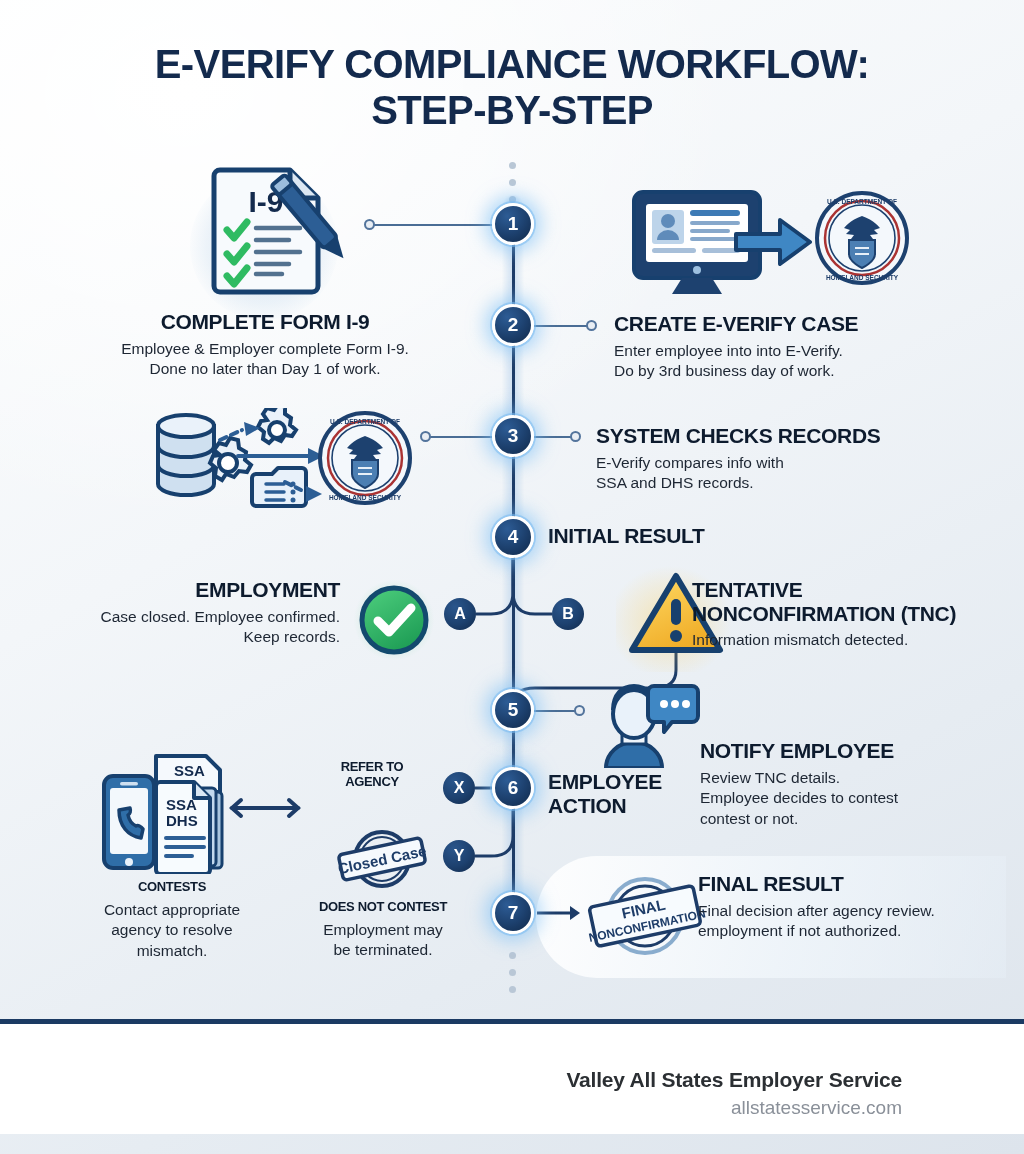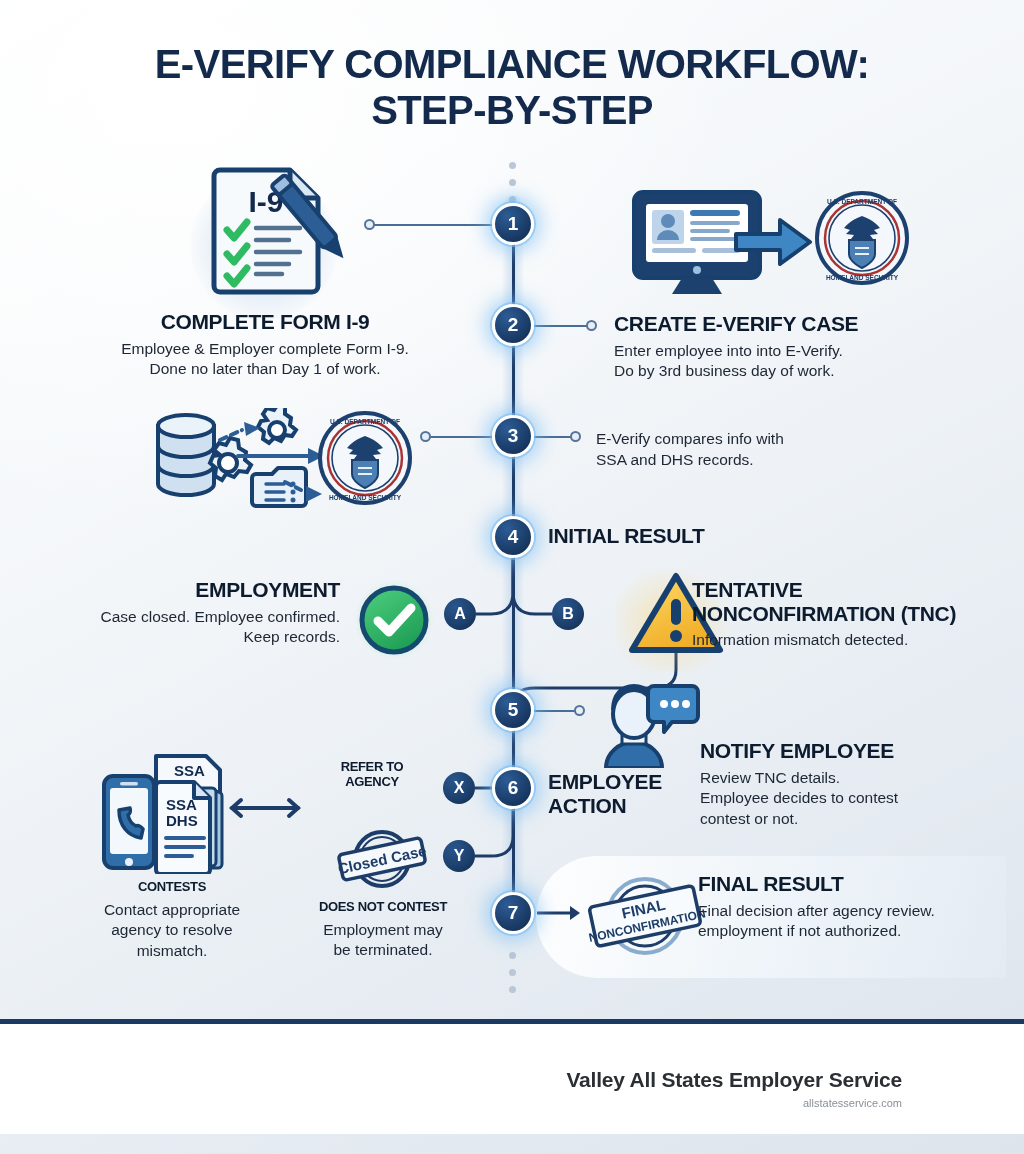--- a/index.html
+++ b/index.html
@@ -120,21 +120,21 @@
 
   
   .divider { position: absolute; left: 0; top: 1019px; width: 1024px; height: 5px; background: #1b3a63; }
   .footer { position: absolute; left: 0; top: 1024px; width: 1024px; height: 110px; background: #ffffff; }
   .f-name {
     position: absolute; right: 122px; top: 44px;
     color: #2b2f33; font-weight: 700; font-size: 21px; letter-spacing: -0.2px;
   }
   .f-url {
     position: absolute; right: 122px; top: 73px;
-    color: #8a9099; font-size: 11px; margin-left: 10px;
+    color: #8a9099; font-size: 19px; margin-left: 10px;
   }
 </style>
 </head>
 <body>
 
 <div id="root">
   <div id="canvas">
 
     <div class="title">
       <span>E-Verify Compliance Workflow:</span>
@@ -339,20 +339,21 @@
           <circle cx="47" cy="48" r="33" fill="none" stroke="#1d416f" stroke-width="1.6"></circle>
           <path d="M47 26 c-12 4 -18 12 -18 12 l6 2 l-4 4 l8 1 l-3 4 h22 l-3 -4 l8 -1 l-4 -4 l6 -2 s-6 -8 -18 -12z" fill="#1d416f"></path>
           <path d="M34 50 h26 v14 c0 8 -13 14 -13 14 s-13 -6 -13 -14 z" fill="#4c7fb3" stroke="#1d416f" stroke-width="2"></path>
           <path d="M40 58 h14 M40 64 h14" stroke="#e8f0f8" stroke-width="2"></path>
           <text x="47" y="14" font-size="6.5" font-weight="700" fill="#1d3c68" text-anchor="middle" font-family="'Liberation Sans',sans-serif">U.S. DEPARTMENT OF</text>
           <text x="47" y="90" font-size="6.5" font-weight="700" fill="#1d3c68" text-anchor="middle" font-family="'Liberation Sans',sans-serif">HOMELAND SECURITY</text>
         </g>
       </svg>
     </div>
     <div class="blk ta-l" style="left:596px; top:424px; width:400px;">
+      <div class="hd">System Checks Records</div>
       <div class="bd">
         <div>E-Verify compares info with</div>
         <div>SSA and DHS records.</div>
       </div>
     </div>
 
     <div class="blk ta-l" style="left:548px; top:524px; width:340px;">
       <div class="hd">Initial Result</div>
     </div>
 

